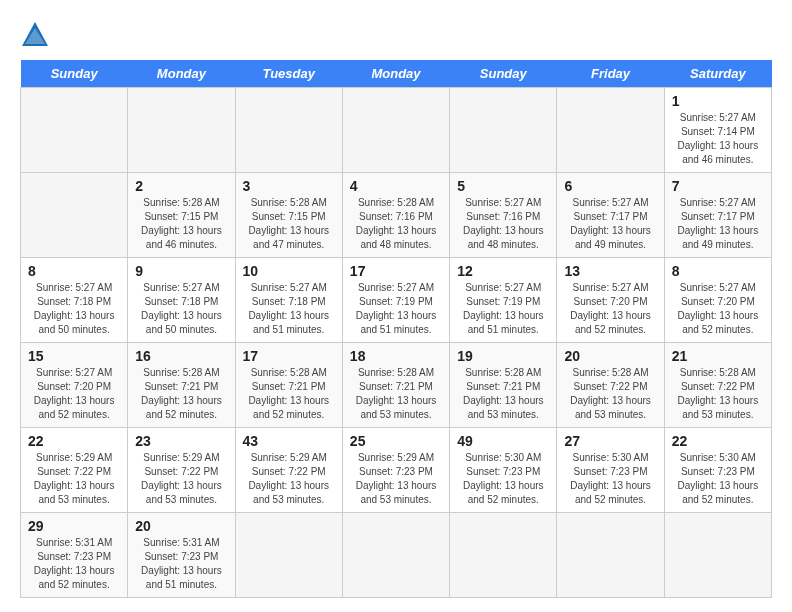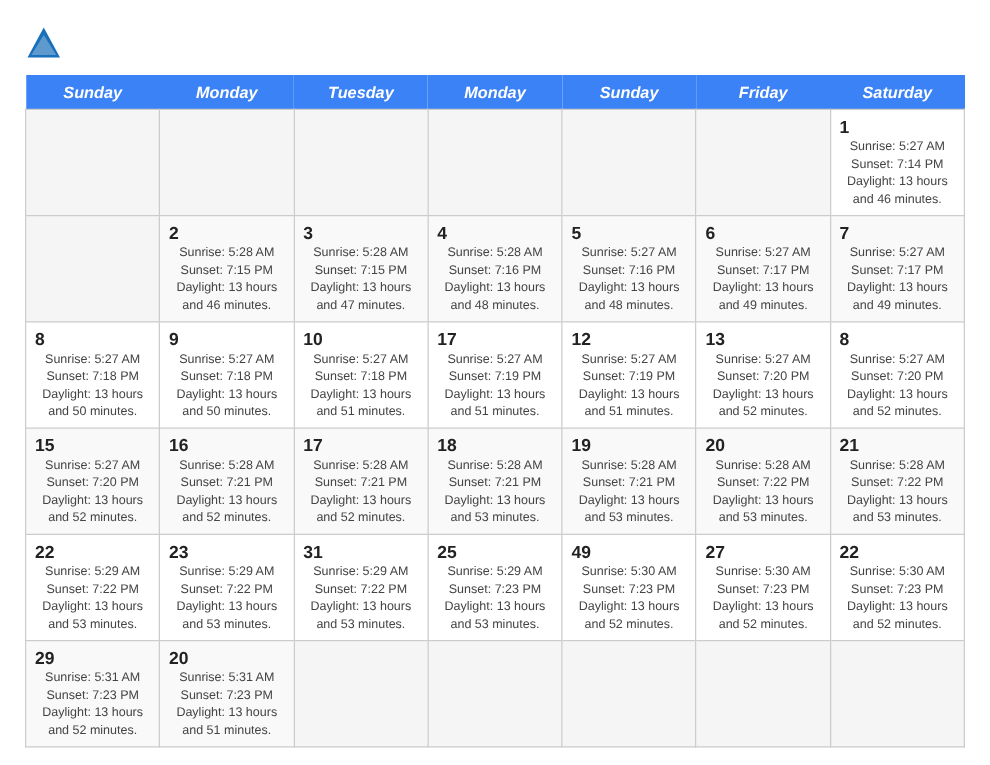--- a/index.html
+++ b/index.html
@@ -276,21 +276,21 @@
           Sunrise: 5:29 AM<br>Sunset: 7:22 PM<br>Daylight: 13 hours and 53 minutes.
         </div>
         </td>
         <td>
           <span class="day-num">23</span>
         <div class="day-info">
           Sunrise: 5:29 AM<br>Sunset: 7:22 PM<br>Daylight: 13 hours and 53 minutes.
         </div>
         </td>
         <td>
-          <span class="day-num">31</span>
+          <span class="day-num">43</span>
         <div class="day-info">
           Sunrise: 5:29 AM<br>Sunset: 7:22 PM<br>Daylight: 13 hours and 53 minutes.
         </div>
         </td>
         <td>
           <span class="day-num">25</span>
         <div class="day-info">
           Sunrise: 5:29 AM<br>Sunset: 7:23 PM<br>Daylight: 13 hours and 53 minutes.
         </div>
         </td>

